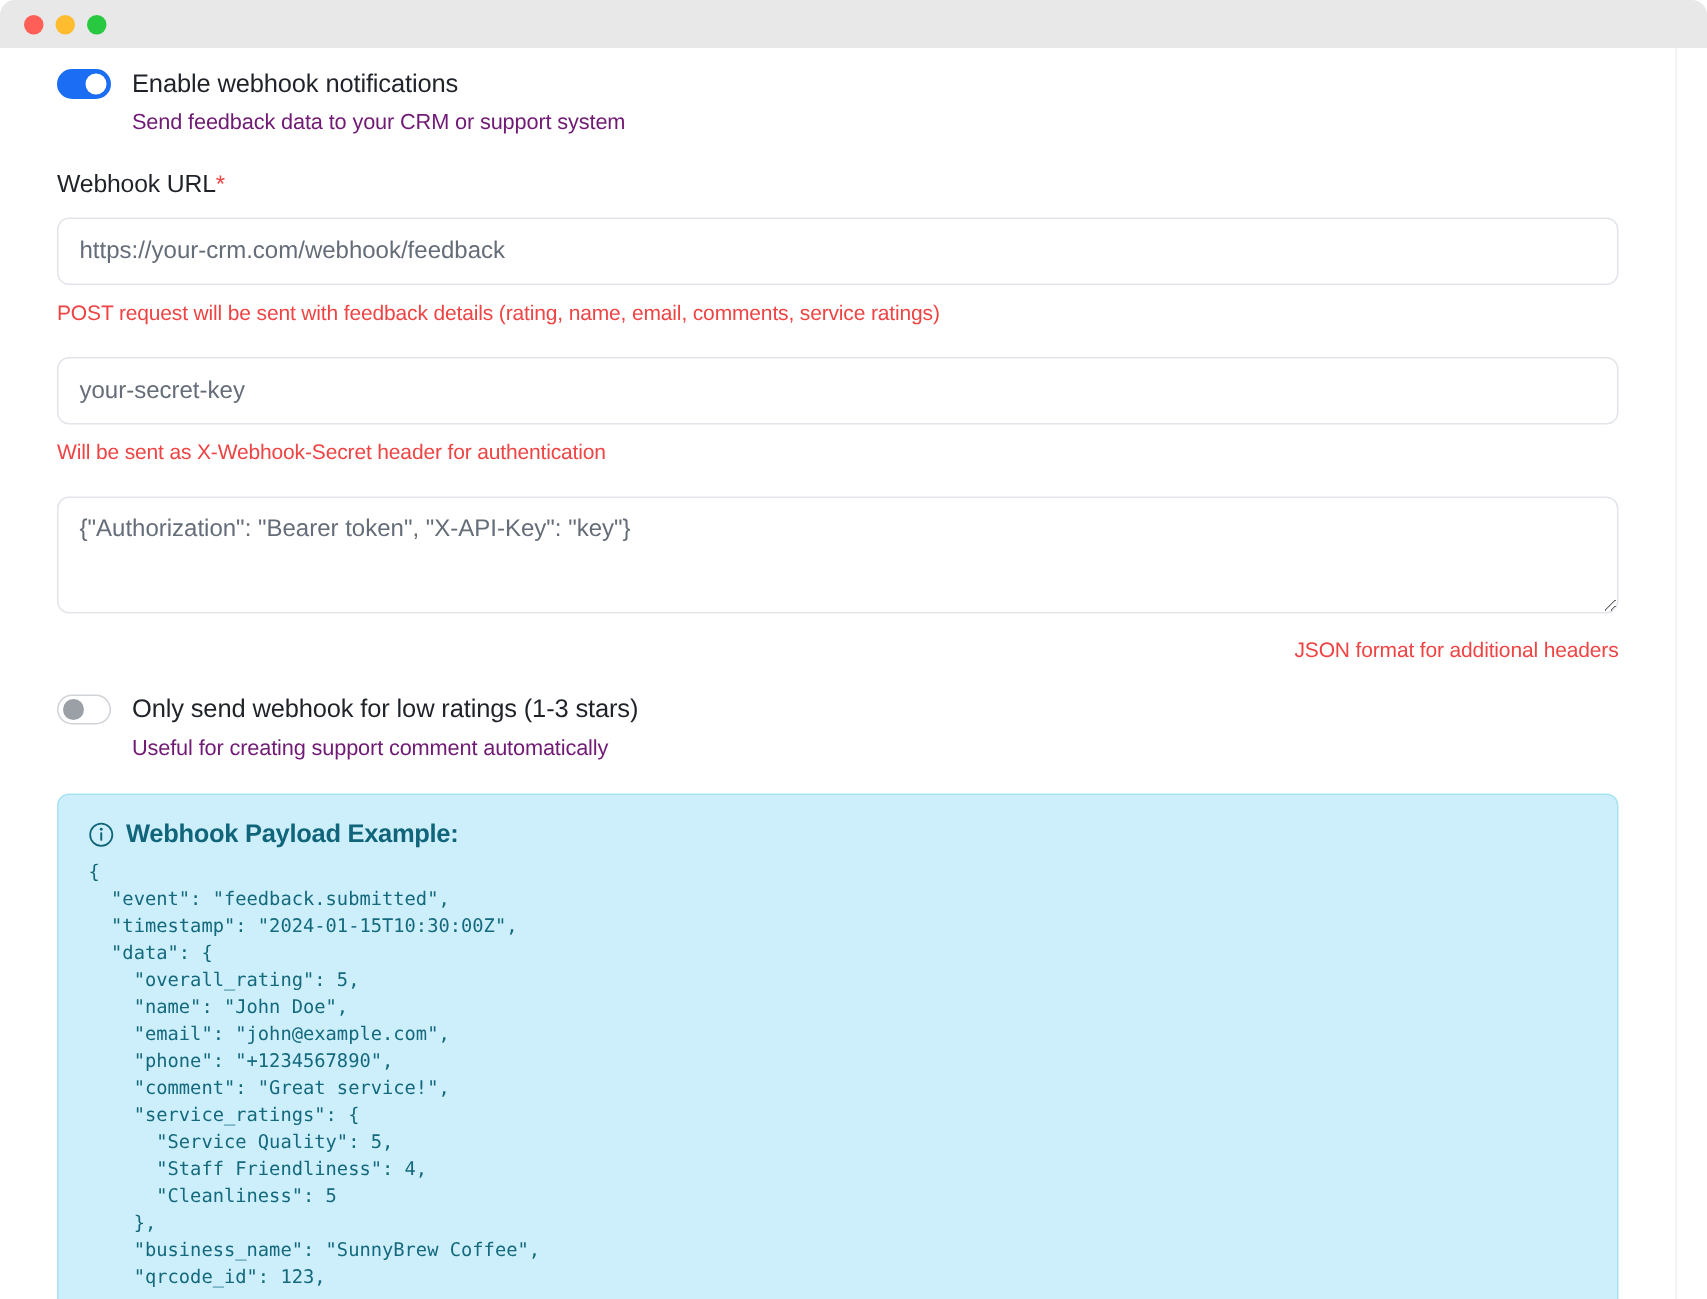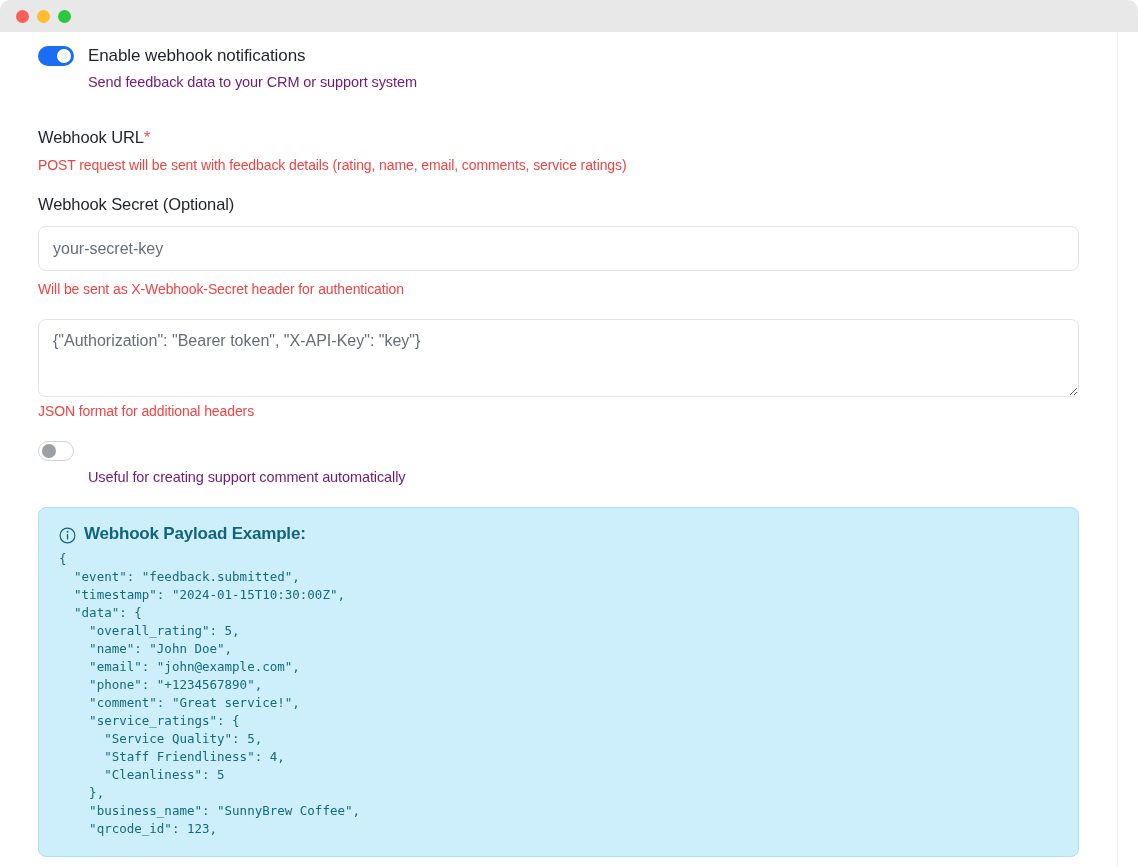--- a/index.html
+++ b/index.html
@@ -178,21 +178,21 @@
   
   .info-box {
     background: #cdeffb;
     border: 1px solid #a9e3f3;
     border-radius: 8px;
     padding: 16px 20px 18px 20px;
     box-sizing: border-box;
   }
   .info-title {
     display: flex;
-    align-items: flex-end;
+    align-items: center;
     gap: 8px;
     font-size: 17px;
     font-weight: bold;
     color: #11657a;
     letter-spacing: -0.2px;
   }
   .info-icon {
     display: inline-flex;
     align-items: center;
     justify-content: center;
@@ -203,26 +203,26 @@
   .payload {
     margin: 6px 0 0 0;
     font-family: "DejaVu Sans Mono", monospace;
     font-size: 12.5px;
     line-height: 18px;
     color: #14697d;
     white-space: pre;
   }
 
   
-  .mt-6  { margin-top: 6px; }
+  .mt-6  { margin-top: 16px; text-align: right; }
   .mt-10 { margin-top: 10px; }
   .mt-12 { margin-top: 12px; }
   .mt-14 { margin-top: 14px; }
   .mt-22 { margin-top: 22px; }
-  .mt-26 { margin-top: 38px; }
+  .mt-26 { margin-top: 24px; }
 </style>
 </head>
 <body>
 
 <div class="window">
 
   <div class="titlebar">
     <div class="traffic">
       <span class="dot red"></span>
       <span class="dot yellow"></span>
@@ -242,43 +242,46 @@
           </span>
           <span class="toggle-label">Enable webhook notifications</span>
         </div>
         <div class="toggle-help">Send feedback data to your CRM or support system</div>
       </div>
 
       <div class="mt-26">
         <div>
           <span class="field-label">Webhook URL</span><span class="req">*</span>
         </div>
+        <div class="mt-12">
+          <input class="text-input" type="text" placeholder="https://your-crm.com/webhook/feedback" style="">
+        </div>
         <div class="field-help mt-10">POST request will be sent with feedback details (rating, name, email, comments, service ratings)</div>
       </div>
 
       <div class="mt-22">
-        <div class="field-label">Webhook Secret (Optional)</div>
         <div class="mt-12">
           <input class="text-input" type="text" placeholder="your-secret-key" style="">
         </div>
         <div class="field-help mt-10">Will be sent as X-Webhook-Secret header for authentication</div>
       </div>
 
       <div class="mt-22">
         <div class="mt-12">
           <textarea class="text-area" placeholder="{&quot;Authorization&quot;: &quot;Bearer token&quot;, &quot;X-API-Key&quot;: &quot;key&quot;}" style=""></textarea>
         </div>
         <div class="field-help mt-6">JSON format for additional headers</div>
       </div>
 
       <div class="mt-22">
         <div class="toggle-row">
           <span class="switch off">
             <span class="knob"></span>
           </span>
+          <span class="toggle-label">Only send webhook for low ratings (1-3 stars)</span>
         </div>
         <div class="toggle-help">Useful for creating support comment automatically</div>
       </div>
 
       <div class="info-box mt-22">
         <div class="info-title">
           <span class="info-icon">
             <svg width="17" height="17" viewBox="0 0 17 17" aria-hidden="true">
               <circle cx="8.5" cy="8.5" r="7.4" fill="none" stroke="#11657a" stroke-width="1.2"></circle>
               <circle cx="8.5" cy="4.8" r="0.95" fill="#11657a"></circle>

